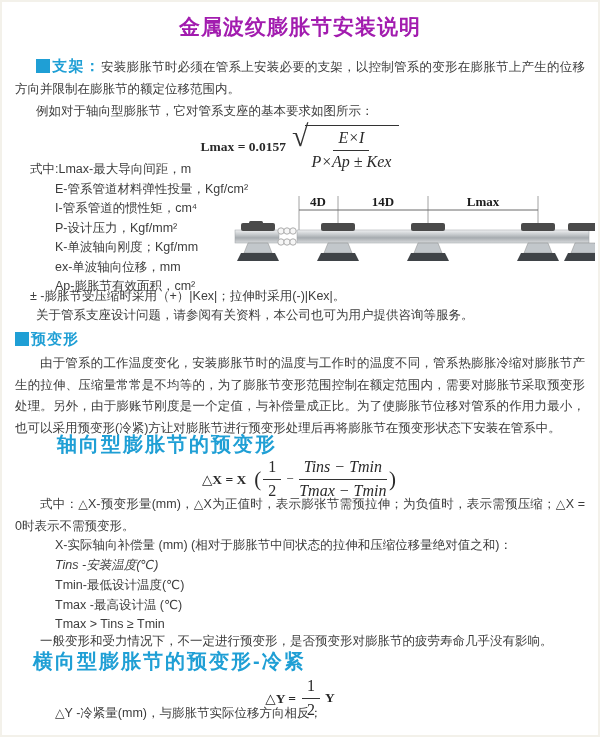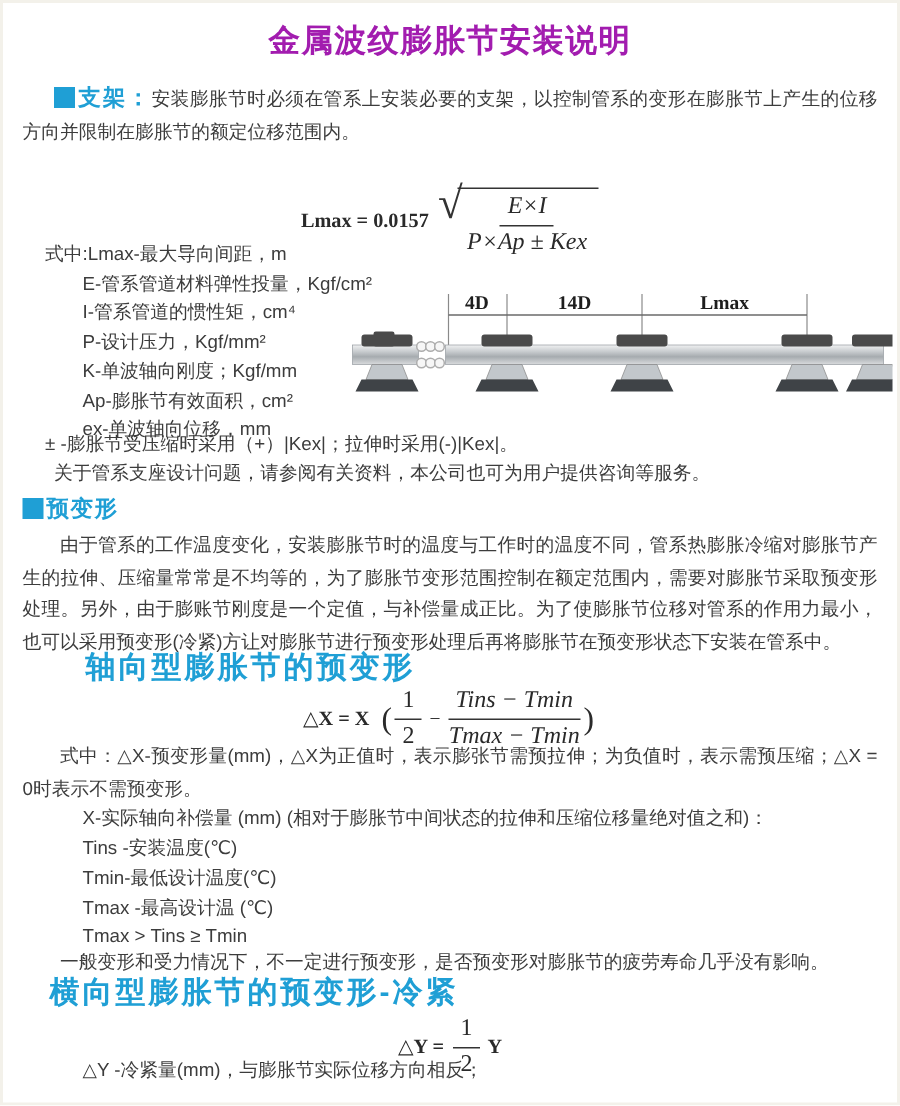--- a/index.html
+++ b/index.html
@@ -45,42 +45,43 @@
 </head>
 <body>
 
 <div class="page">
 
   <div class="title">金属波纹膨胀节安装说明</div>
 
   <div class="para body-text" style="top:55px;text-indent:21px;">
     <span class="sq"></span><span class="sec-hdr-txt">支架：</span><span>安装膨胀节时必须在管系上安装必要的支架，以控制管系的变形在膨胀节上产生的位移方向并限制在膨胀节的额定位移范围内。</span>
   </div>
+  <div class="para body-text" style="top:100px;text-indent:21px;">例如对于轴向型膨胀节，它对管系支座的基本要求如图所示：</div>
 
   <div class="formula" style="top:122px;">
     <span class="f-lhs">Lmax = 0.0157</span>
     <span class="sqrt">
       <span class="rad">√</span>
       <span class="radbody">
         <span class="frac italic">
           <span class="num">E×I</span>
           <span class="den">P×Ap ± Kex</span>
         </span>
       </span>
     </span>
   </div>
 
   <div class="vars">
     <div>式中:Lmax-最大导向间距，m</div>
     <div class="vline">E-管系管道材料弹性投量，Kgf/cm²</div>
     <div class="vline">I-管系管道的惯性矩，cm⁴</div>
     <div class="vline">P-设计压力，Kgf/mm²</div>
     <div class="vline">K-单波轴向刚度；Kgf/mm</div>
+    <div class="vline">ex-单波轴向位移，mm</div>
     <div class="vline">Ap-膨胀节有效面积，cm²</div>
-    <div class="vline">ex-单波轴向位移，mm</div>
   </div>
   <div class="abs-line" style="top:288px;left:30px;">± -膨胀节受压缩时采用（+）|Kex|；拉伸时采用(-)|Kex|。</div>
   <div class="abs-line" style="top:307px;left:36px;">关于管系支座设计问题，请参阅有关资料，本公司也可为用户提供咨询等服务。</div>
 
   <svg class="diagram" width="362" height="95" viewBox="0 0 362 95">
     <defs>
       <linearGradient id="pipeg" x1="0" y1="0" x2="0" y2="1">
         <stop offset="0" stop-color="#f0f1f2"></stop>
         <stop offset="0.35" stop-color="#c6cacd"></stop>
         <stop offset="0.6" stop-color="#a6abaf"></stop>
@@ -142,21 +143,21 @@
     <span class="op">−</span>
     <span class="frac italic">
       <span class="num">Tins − Tmin</span>
       <span class="den">Tmax − Tmin</span>
     </span>
     <span class="paren">)</span>
   </div>
 
   <div class="para body-text indent" style="top:494px;line-height:21.5px;">式中：△X-预变形量(mm)，△X为正值时，表示膨张节需预拉伸；为负值时，表示需预压缩；△X = 0时表示不需预变形。</div>
   <div class="abs-line" style="top:537px;left:55px;">X-实际轴向补偿量 (mm) (相对于膨胀节中间状态的拉伸和压缩位移量绝对值之和)：</div>
-  <div class="abs-line" style="top:557px;left:55px;">Tins -安装温度(℃)</div>
+  <div class="abs-line" style="top:557px;left:55px;font-style:italic;">Tins -安装温度(℃)</div>
   <div class="abs-line" style="top:577px;left:55px;">Tmin-最低设计温度(℃)</div>
   <div class="abs-line" style="top:597px;left:55px;">Tmax -最高设计温 (℃)</div>
   <div class="abs-line" style="top:617px;left:55px;">Tmax &gt; Tins ≥ Tmin</div>
   <div class="para body-text indent" style="top:631px;line-height:21.5px;">一般变形和受力情况下，不一定进行预变形，是否预变形对膨胀节的疲劳寿命几乎没有影响。</div>
 
   <div class="sub-hdr" style="top:648px;left:33px;">横向型膨胀节的预变形-冷紧</div>
 
   <div class="formula" style="top:676px;">
     <span class="f-lhs">△Y =</span>
     <span class="frac">

